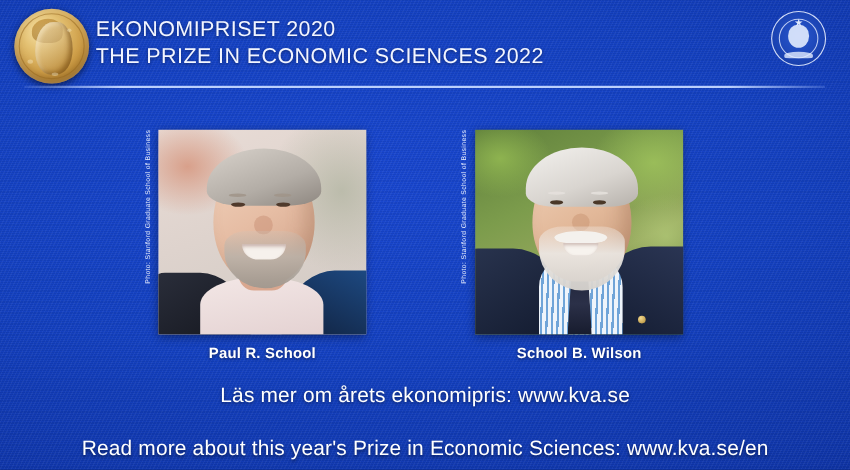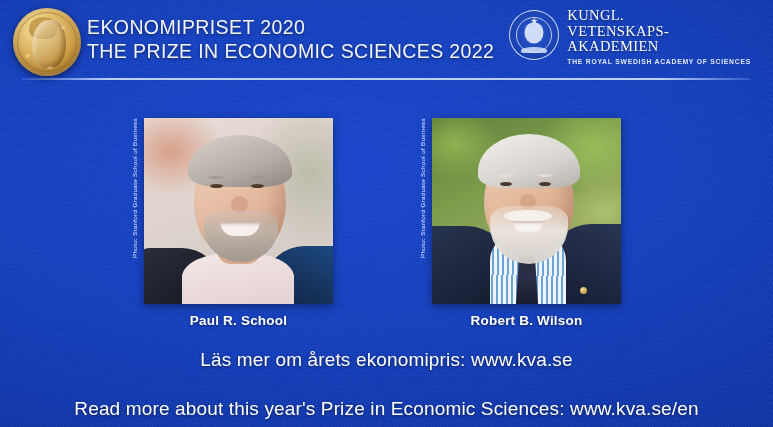--- a/index.html
+++ b/index.html
@@ -463,26 +463,20 @@
       <div class="title-line l2">THE PRIZE IN ECONOMIC SCIENCES 2022</div>
     </div>
 
     <div id="academy">
       <div class="seal">
         <div class="seal-inner-ring"></div>
         <div class="seal-star">★</div>
         <div class="seal-fig"></div>
         <div class="seal-base"></div>
       </div>
-      <div class="academy-text">
-        <div class="academy-line">KUNGL.</div>
-        <div class="academy-line">VETENSKAPS-</div>
-        <div class="academy-line">AKADEMIEN</div>
-        <div class="academy-sub">THE ROYAL SWEDISH ACADEMY OF SCIENCES</div>
-      </div>
     </div>
 
     <div class="divider"></div>
   </div>
 
   <div class="laureate one">
     <div class="credit">
       <span>Photo: Stanford Graduate School of Business</span>
     </div>
     <div class="photo milgrom">
@@ -518,21 +512,21 @@
       <div class="w-brow l"></div>
       <div class="w-brow r"></div>
       <div class="w-eye l"></div>
       <div class="w-eye r"></div>
       <div class="w-nose"></div>
       <div class="w-beard"></div>
       <div class="w-mustache"></div>
       <div class="w-smile"></div>
       <div class="w-pin"></div>
     </div>
-    <div class="laureate-name">Robert B. Wilson</div>
+    <div class="laureate-name">School B. Wilson</div>
   </div>
 
   <div id="footer">
     <div class="footer-line one">Läs mer om årets ekonomipris: www.kva.se</div>
     <div class="footer-line two">Read more about this year's Prize in Economic Sciences: www.kva.se/en</div>
   </div>
 
 </div>
 
 </body></html>

